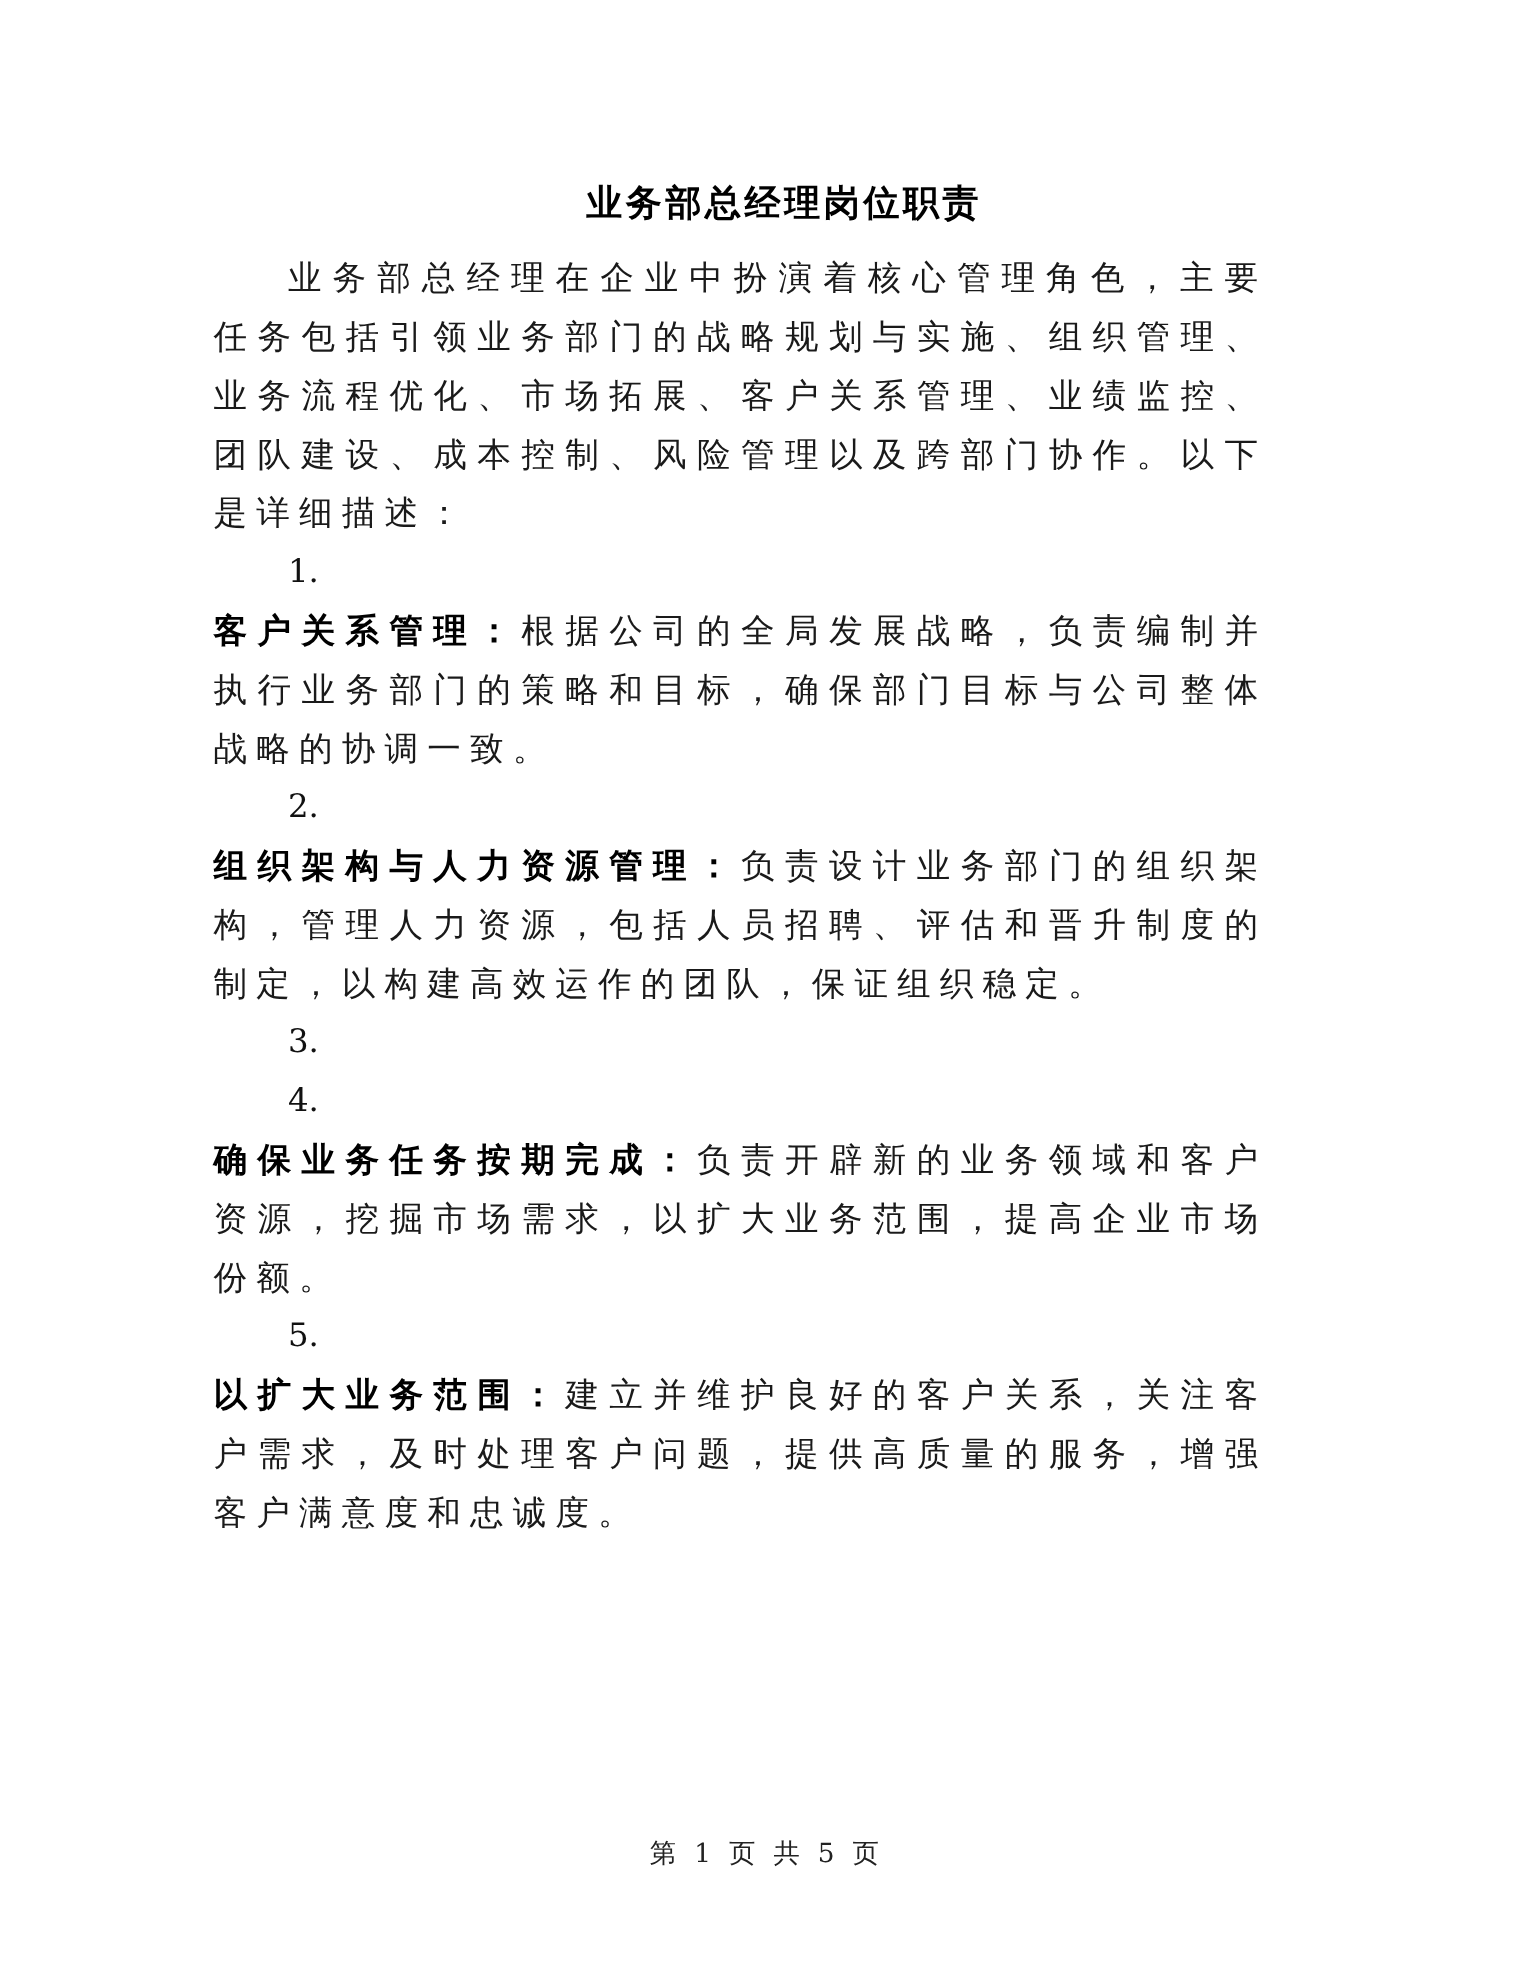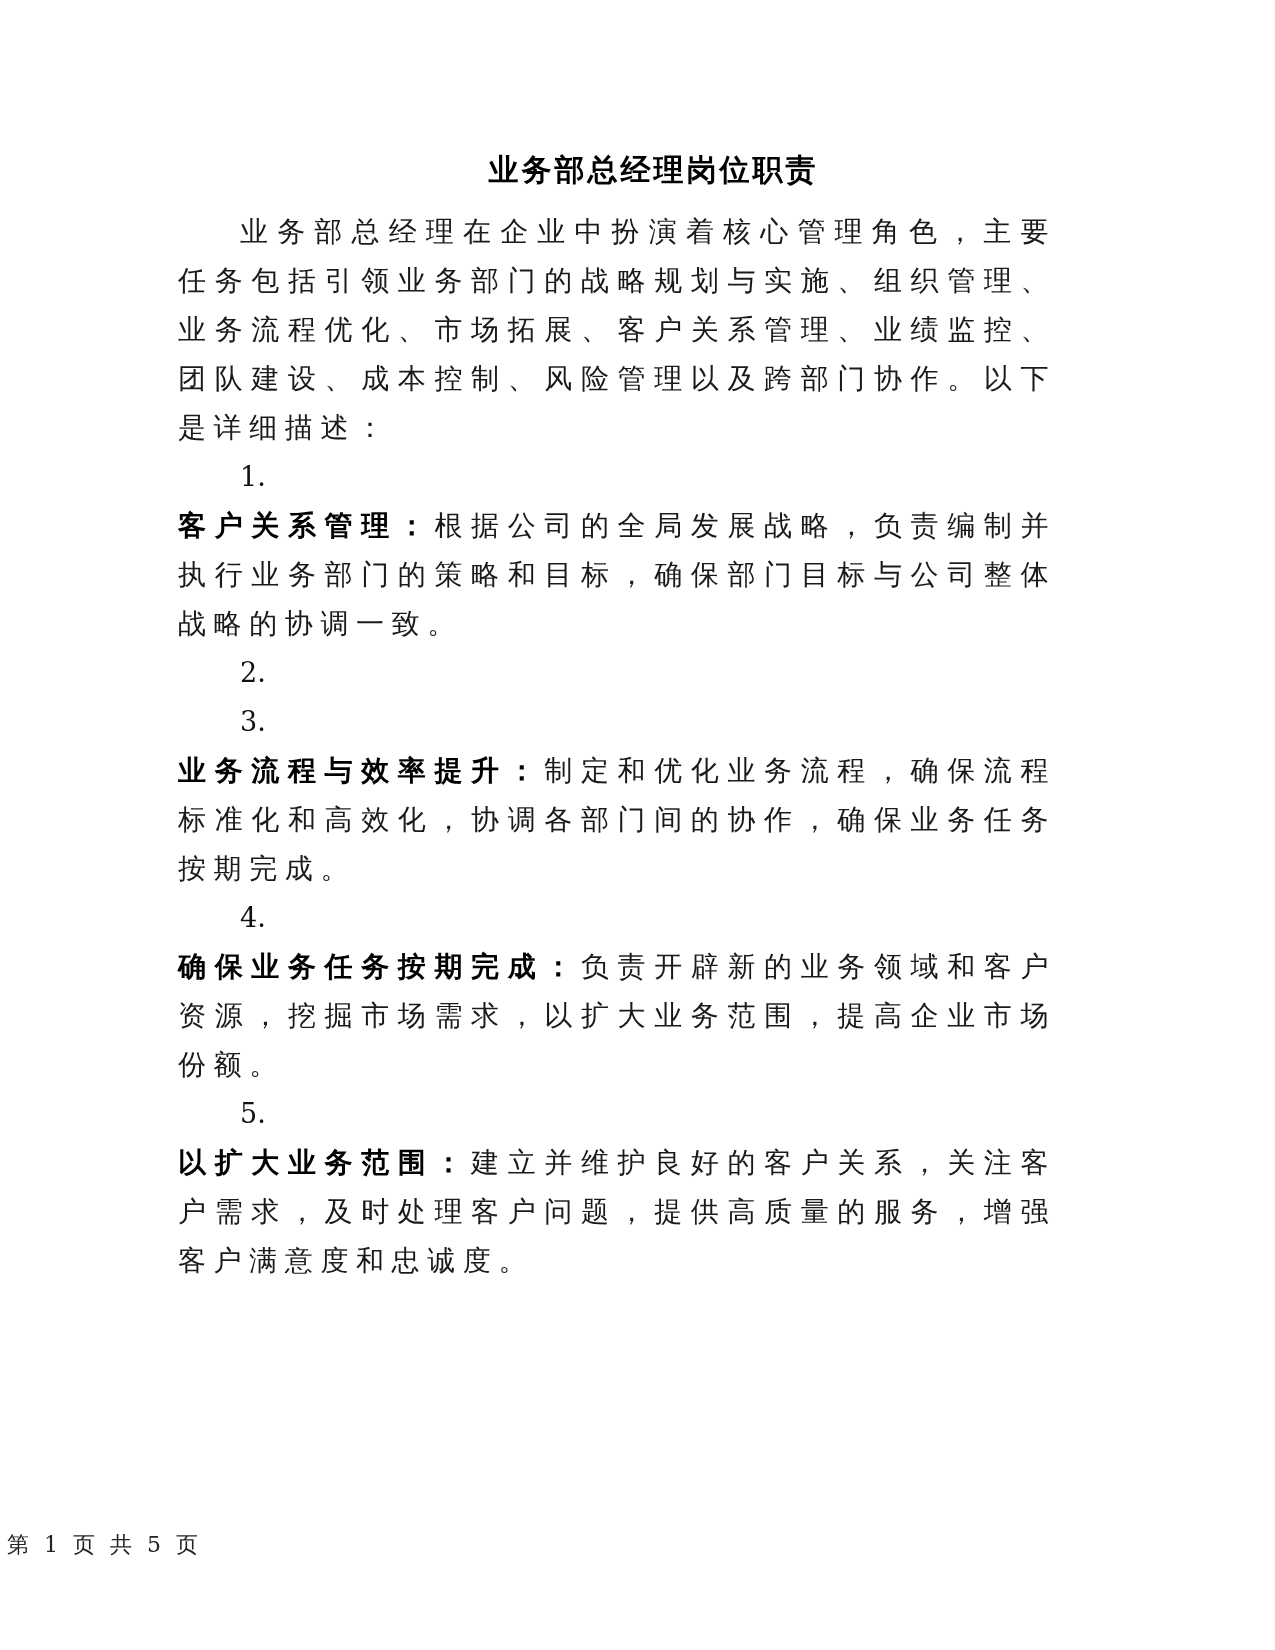--- a/index.html
+++ b/index.html
@@ -62,20 +62,21 @@
     }
     .item-heading {
       font-weight: bold;
       color: #000000;
     }
     .footer {
       position: absolute;
       top: 1530px;
       left: 0;
       width: 1275px;
+      text-align: center;
       font-size: 22px;
       letter-spacing: 1px;
       color: #222222;
       word-spacing: 10px;
     }
     .footer span {
       margin: 0 7px;
     }
   </style>
 </head>
@@ -89,25 +90,25 @@
 
     <p class="para indent">业务部总经理在企业中扮演着核心管理角色，主要任务包括引领业务部门的战略规划与实施、组织管理、业务流程优化、市场拓展、客户关系管理、业绩监控、团队建设、成本控制、风险管理以及跨部门协作。以下是详细描述：</p>
 
     <div>
       <p class="para item-number">1.</p>
       <p class="para"><span class="item-heading">客户关系管理：</span><span>根据公司的全局发展战略，负责编制并执行业务部门的策略和目标，确保部门目标与公司整体战略的协调一致。</span></p>
     </div>
 
     <div>
       <p class="para item-number">2.</p>
+      <p class="para"><span class="item-heading">组织架构与人力资源管理：</span><span>负责设计业务部门的组织架构，管理人力资源，包括人员招聘、评估和晋升制度的制定，以构建高效运作的团队，保证组织稳定。</span></p>
     </div>
 
     <div>
       <p class="para item-number">3.</p>
-      <p class="para"><span class="item-heading">业务流程与效率提升：</span><span>制定和优化业务流程，确保流程标准化和高效化，协调各部门间的协作，确保业务任务按期完成。</span></p>
     </div>
 
     <div>
       <p class="para item-number">4.</p>
       <p class="para"><span class="item-heading">确保业务任务按期完成：</span><span>负责开辟新的业务领域和客户资源，挖掘市场需求，以扩大业务范围，提高企业市场份额。</span></p>
     </div>
 
     <div>
       <p class="para item-number">5.</p>
       <p class="para"><span class="item-heading">以扩大业务范围：</span><span>建立并维护良好的客户关系，关注客户需求，及时处理客户问题，提供高质量的服务，增强客户满意度和忠诚度。</span></p>

